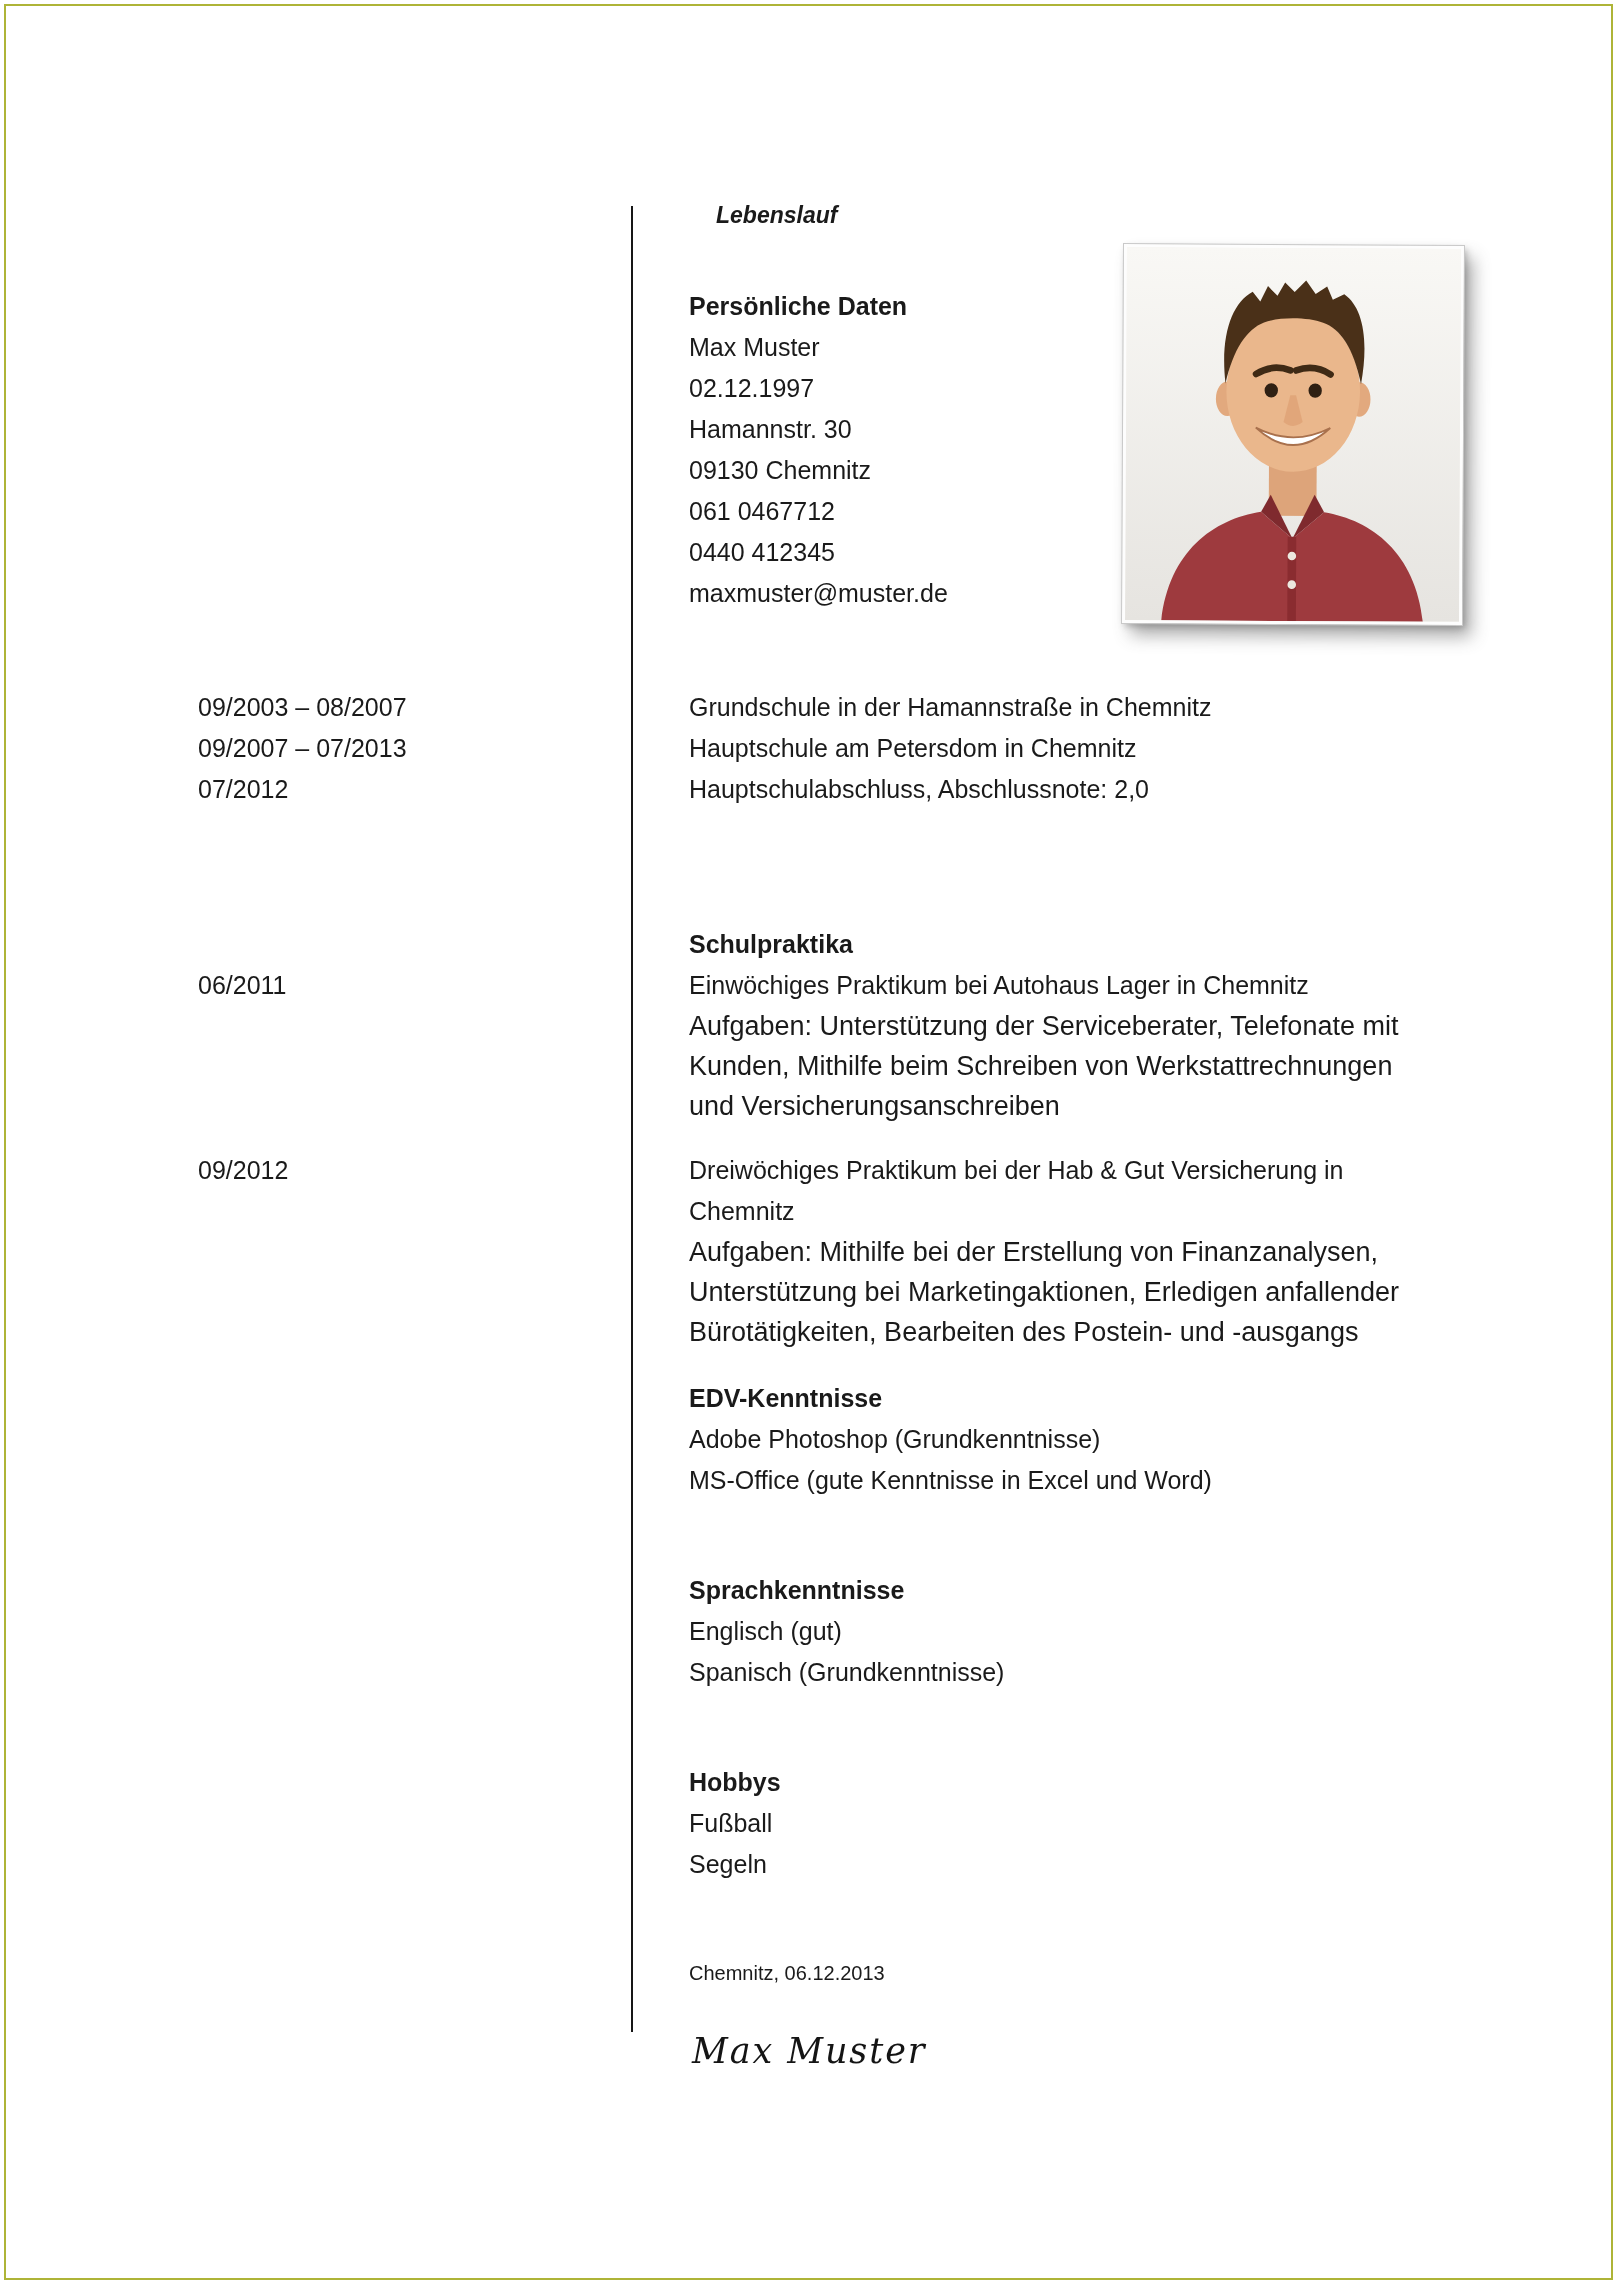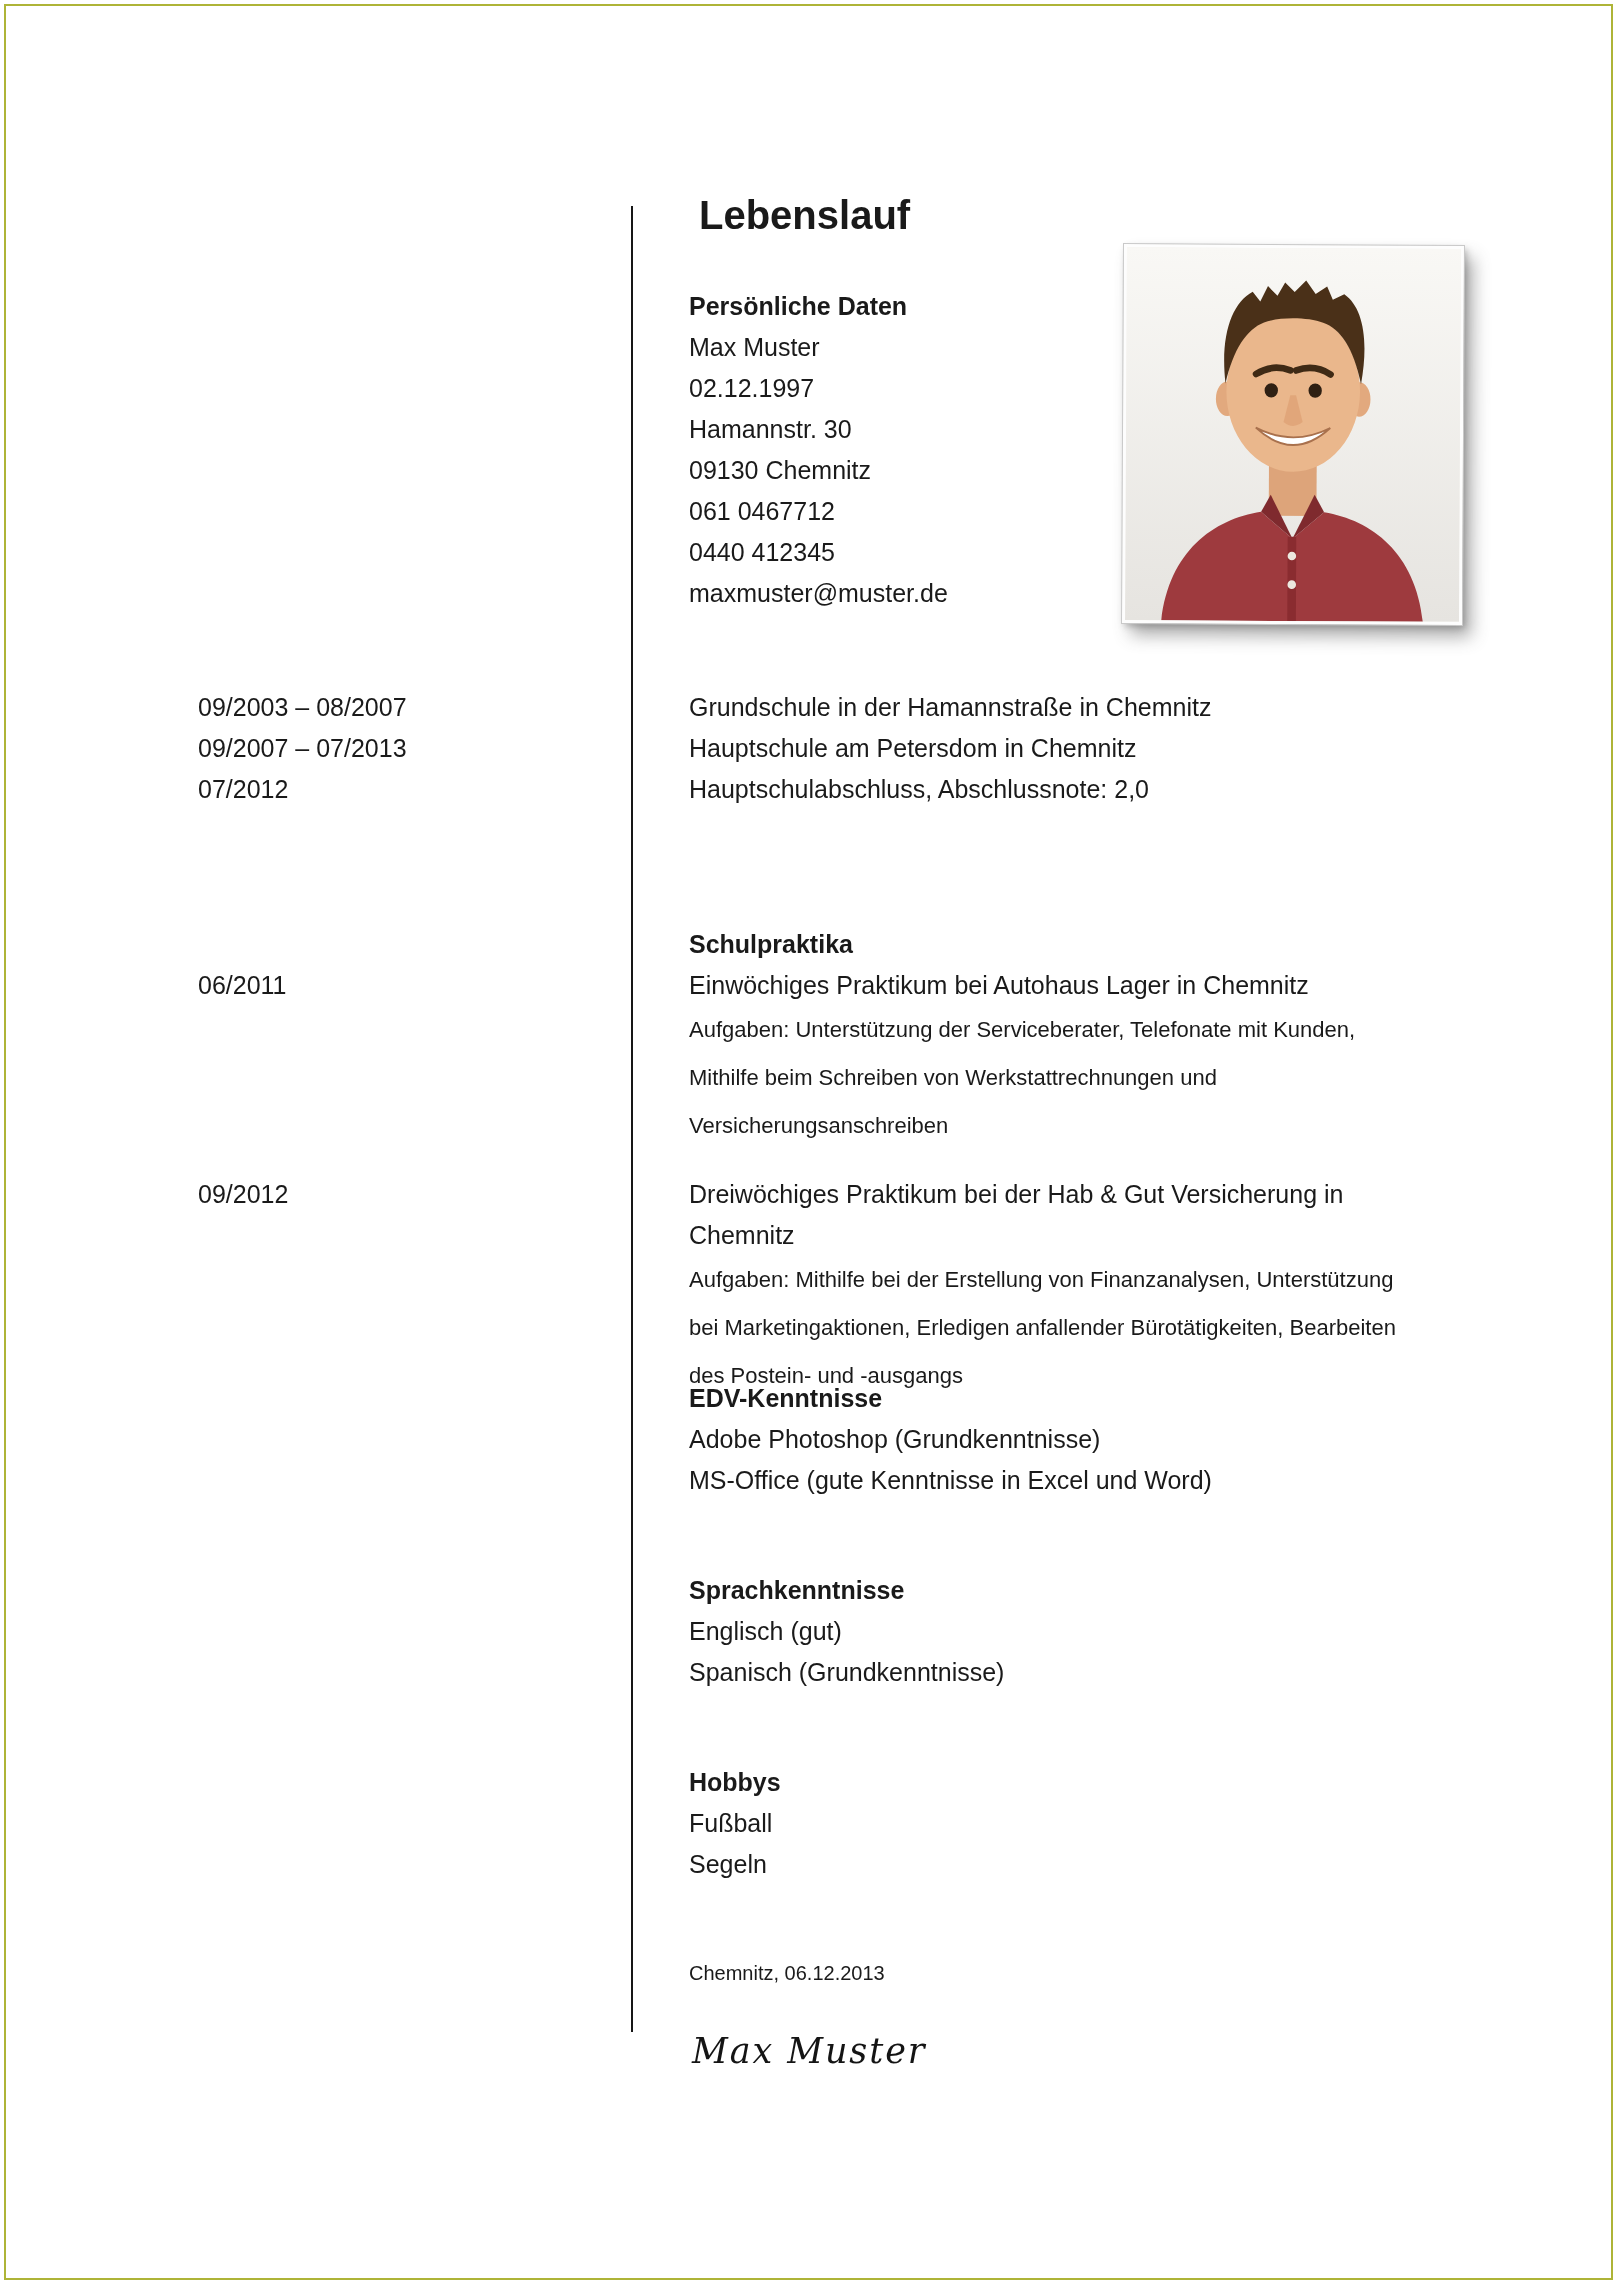--- a/index.html
+++ b/index.html
@@ -3,26 +3,26 @@
 <meta charset="utf-8">
 <style>
   * { margin:0; padding:0; box-sizing:border-box; }
   html, body { background:#ffffff; }
   .page {
     position:relative; width:1617px; height:2284px; background:#ffffff;
     font-family:"Liberation Sans", sans-serif; color:#1a1a1a; overflow:hidden;
   }
   .page-border { position:absolute; inset:3.9px; border:2.6px solid #aeb437; pointer-events:none; }
   .vrule { position:absolute; left:631px; top:206px; width:1.9px; height:1826px; background:#161616; }
-  .title { position:absolute; left:699px; top:196px; font-size:40px; font-weight:bold; line-height:39px; }
+  .title { position:absolute; left:716px; top:196px; font-size:23px; font-weight:bold; line-height:39px;font-style:italic; }
   .block { position:absolute; left:689px; font-size:25px; line-height:41px; }
   .heading { font-weight:bold; }
   .row { position:relative; }
   .date { position:absolute; left:-491px; top:0; font-weight:normal; white-space:nowrap; }
-  .small { font-size:22px; line-height:48px; }
+  .small { font-size:27px; line-height:40px; }
   .entry2 { margin-top:24px; }
   .photo {
     position:absolute; left:1123px; top:245px; width:340px; height:379px;
     background:#f4f2ee; border:3.9px solid #fdfdfd; outline:0.6px solid #c9c9c9;
     box-shadow: 9px 11.7px 17px rgba(70,70,70,.45), 2.6px 3.2px 6.5px rgba(90,90,90,.35);
     transform: rotate(.3deg);
   }
   .photo svg { display:block; width:100%; height:100%; }
   .citydate { position:absolute; left:689px; top:1953px; font-size:20px; line-height:41px; }
   .signature {

